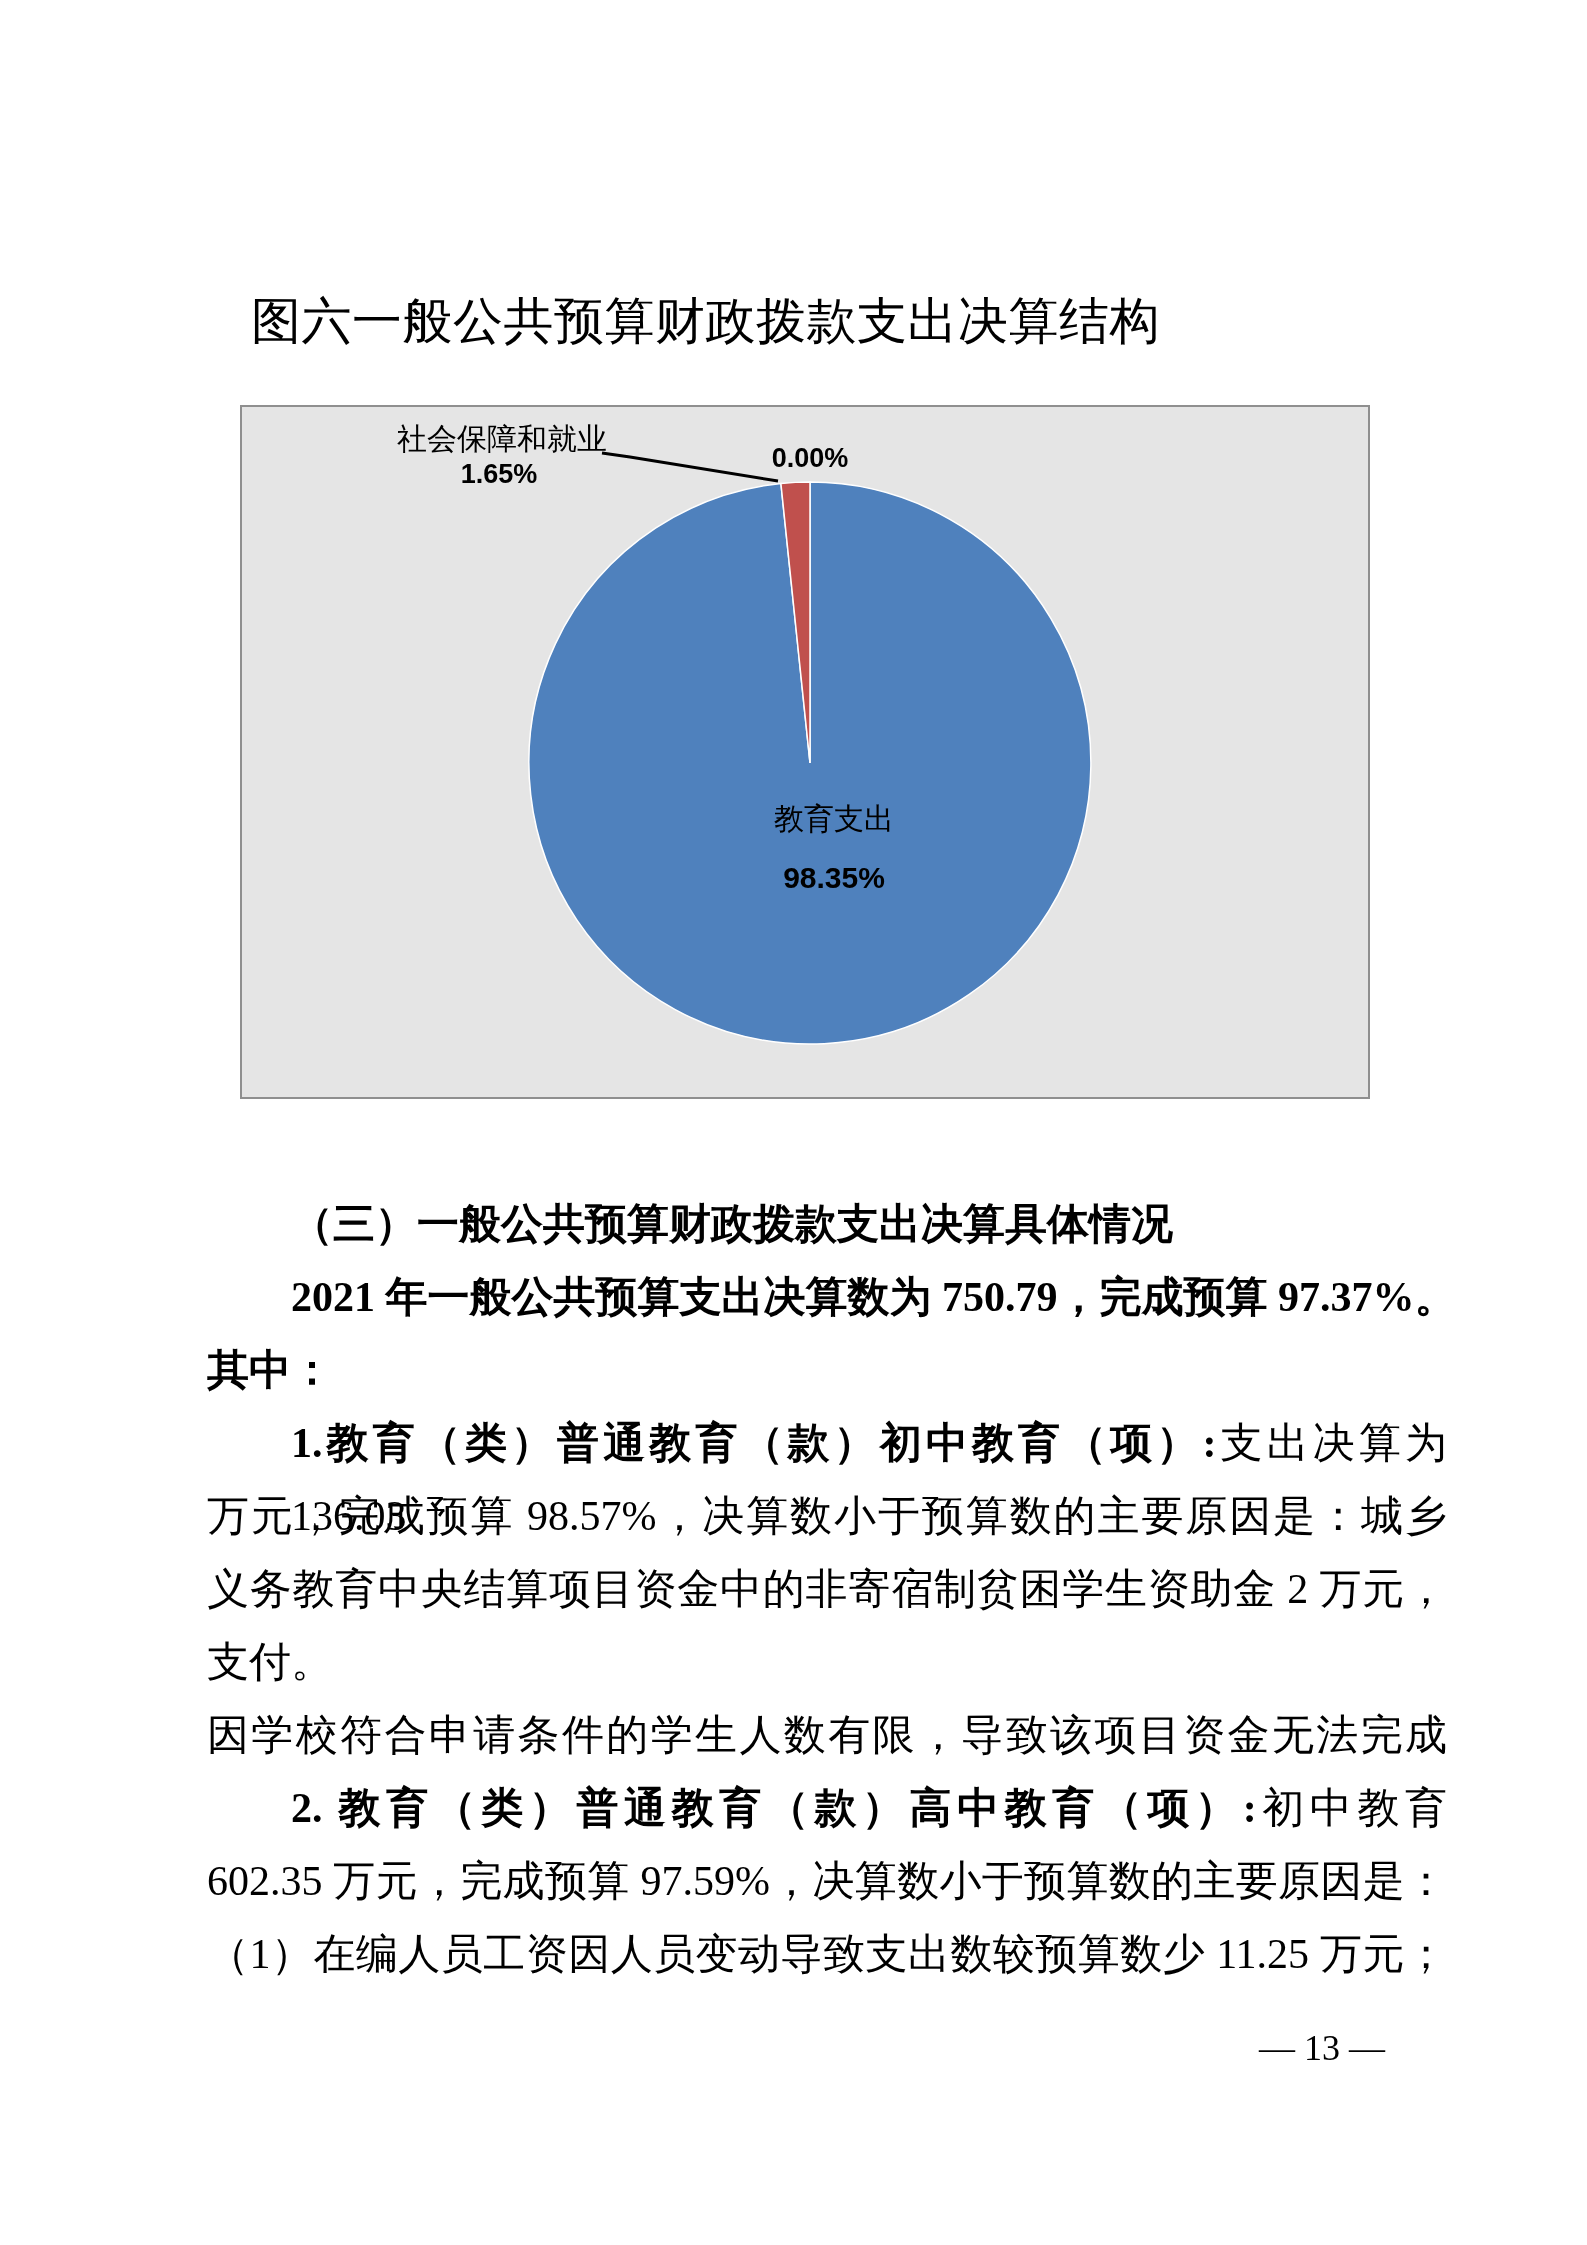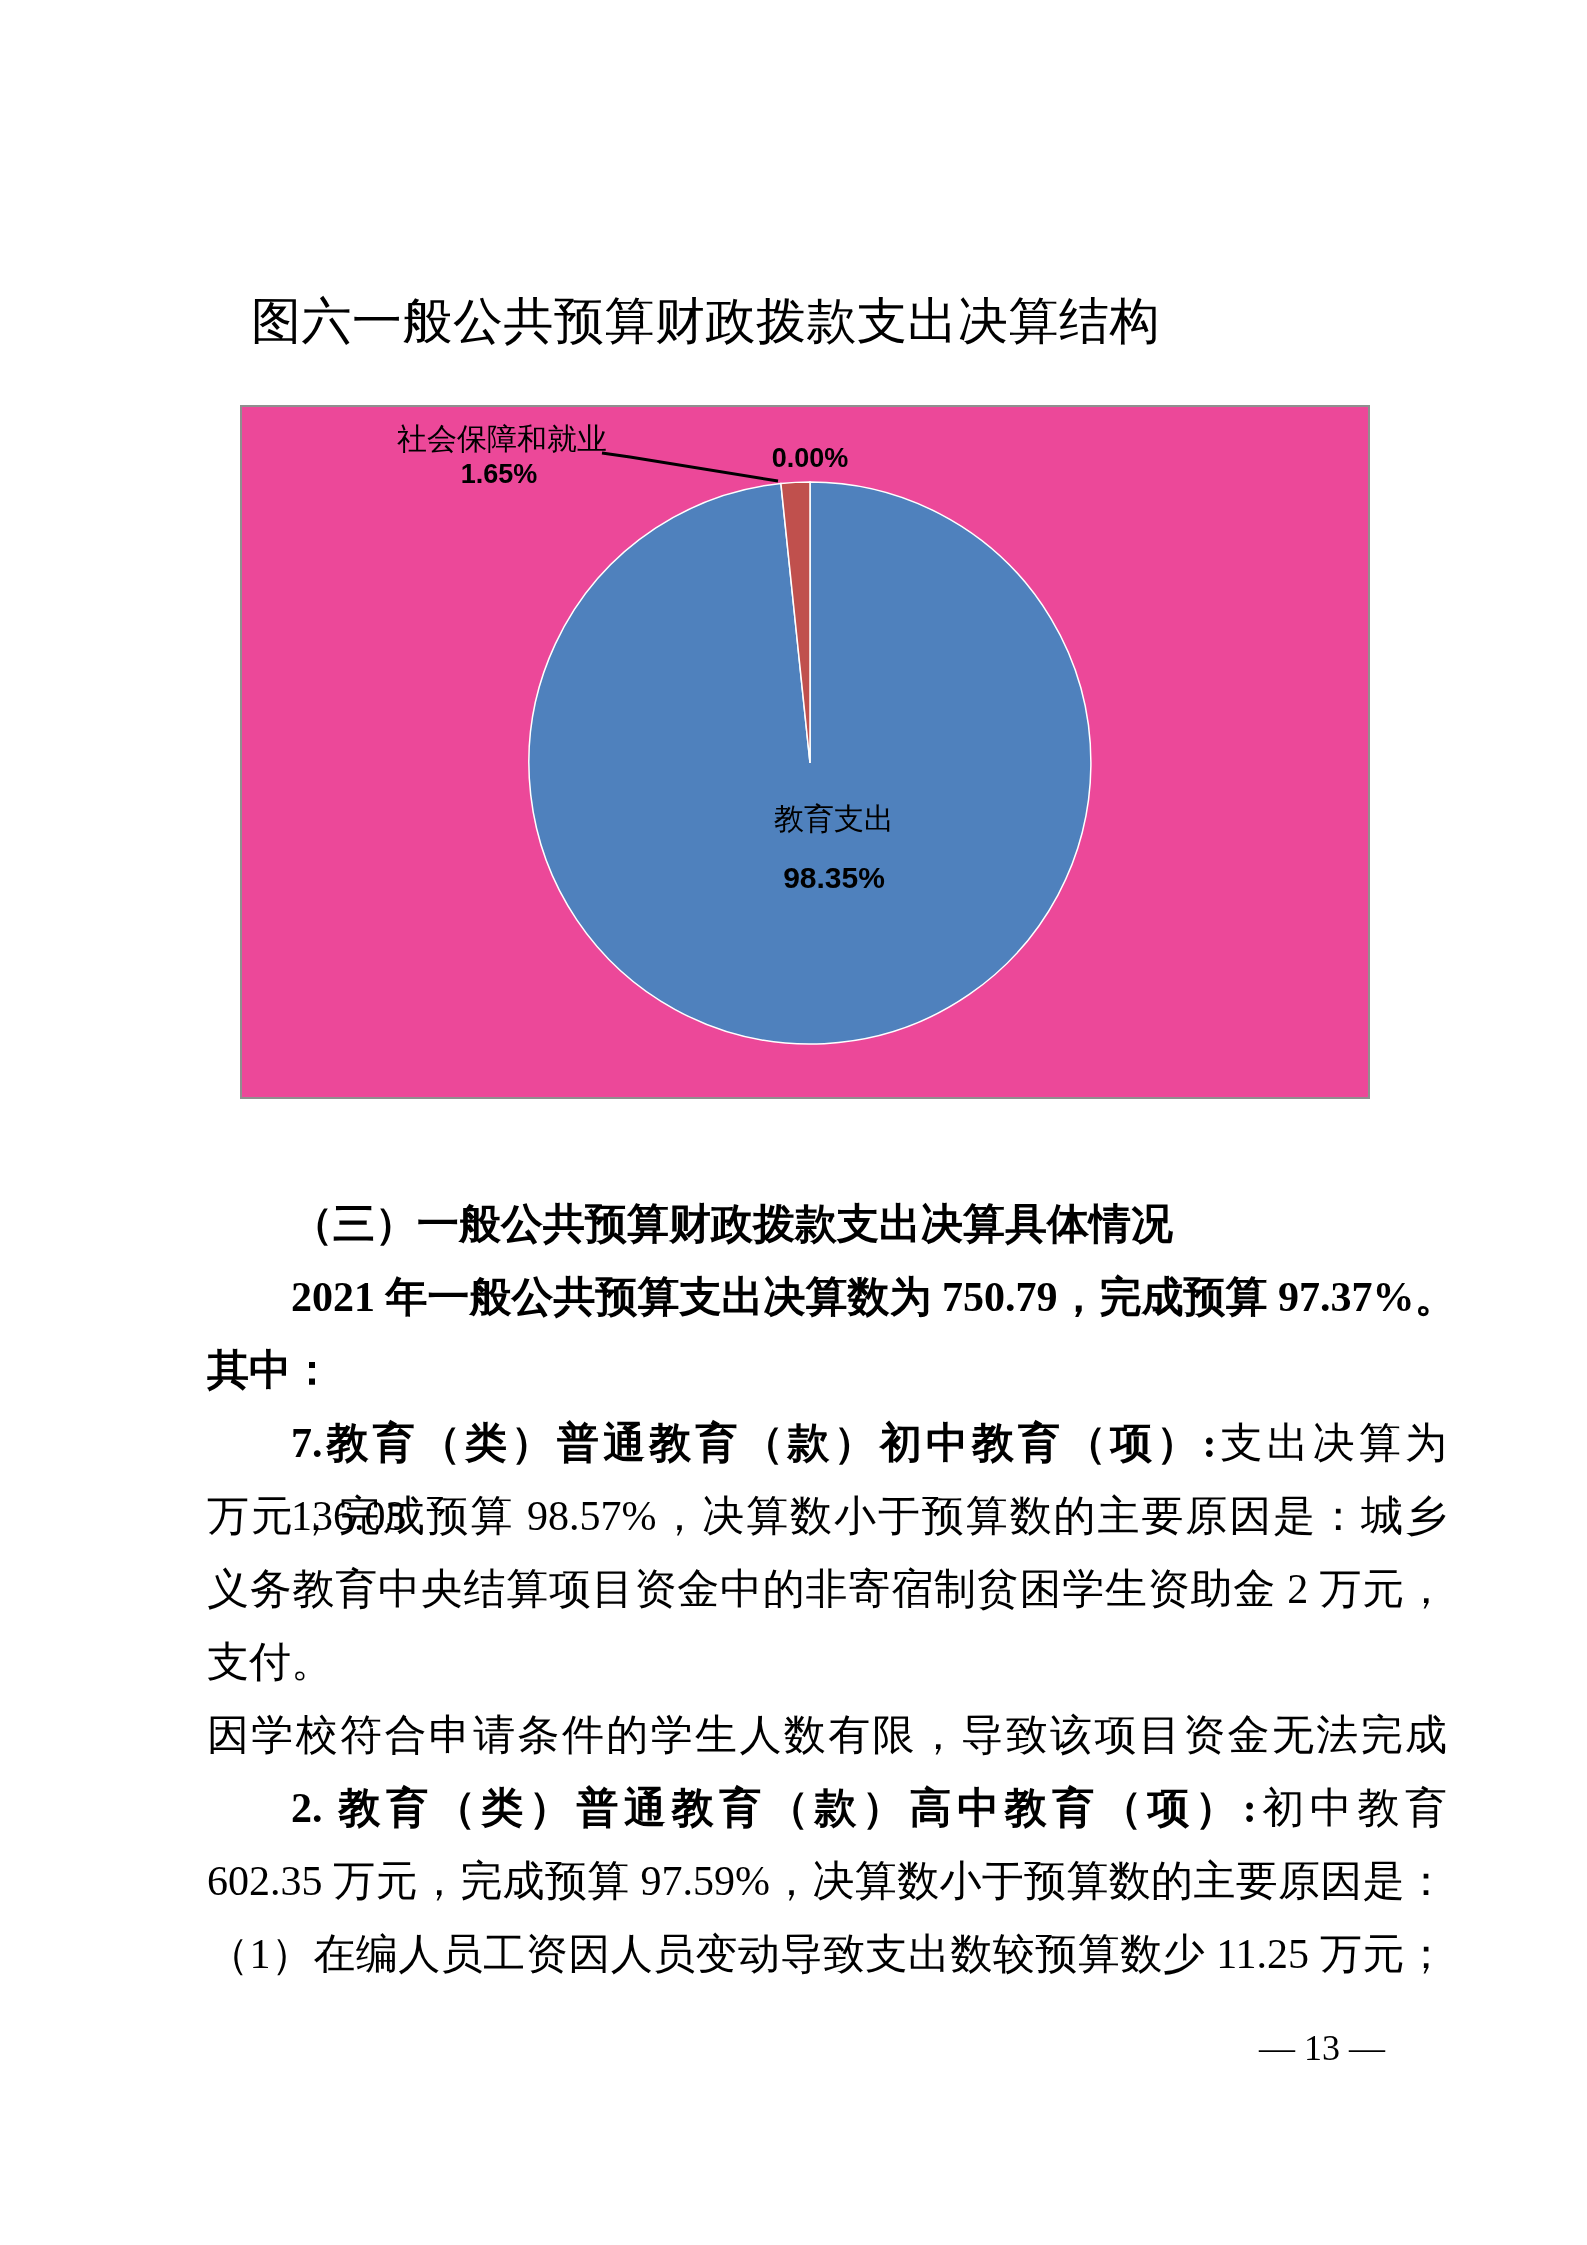--- a/index.html
+++ b/index.html
@@ -11,21 +11,21 @@
 
   
   .fig-title{
     position:absolute;left:251px;top:298px;font-size:50px;line-height:46px;
     letter-spacing:0.5px;white-space:nowrap;
   }
 
   
   .chart-box{
     position:absolute;left:240px;top:405px;width:1130px;height:694px;
-    background:#ec4899;border:2px solid #8f8f8f;box-sizing:border-box;
+    background:#e5e5e5;border:2px solid #8f8f8f;box-sizing:border-box;
   }
   .chart-box svg{position:absolute;left:0;top:0;}
 
   .chart-label{position:absolute;transform:translateX(-50%);white-space:nowrap;}
   .lbl-cat{font-size:30px;font-family:"Liberation Serif","DejaVu Serif",serif;}
   .lbl-pct{font-size:27px;font-family:"Liberation Sans","DejaVu Sans",sans-serif;font-weight:bold;}
   .lbl-zero{font-size:27px;font-weight:bold;font-family:Liberation Sans, sans-serif;}
 
   
   .textblock{position:absolute;left:207px;top:1188px;width:1240px;}
@@ -66,21 +66,21 @@
     <div class="chart-label lbl-zero" style="left:568px;top:36px;">0.00%</div>
 
     <div class="chart-label lbl-cat" style="left:592px;top:392px;">教育支出</div>
     <div class="chart-label lbl-pct" style="left:592px;top:434px;font-size:30px;margin-top:20px;">98.35%</div>
   </div>
 
   <div class="textblock">
     <div class="ln ind"><span class="b">（三）一般公共预算财政拨款支出决算具体情况</span><span></span></div>
     <div class="ln ind"><span class="b">2021 年一般公共预算支出决算数为 750.79，完成预算 97.37%。</span><span></span></div>
     <div class="ln"><span class="b">其中：</span><span></span></div>
-    <div class="ln ind jst"><span class="b">7.教育（类）普通教育（款）初中教育（项）:</span><span>支出决算为 136.03</span></div>
+    <div class="ln ind jst"><span class="b">1.教育（类）普通教育（款）初中教育（项）:</span><span>支出决算为 136.03</span></div>
     <div class="ln jst"><span class="b"></span><span>万元，完成预算 98.57%，决算数小于预算数的主要原因是：城乡</span></div>
     <div class="ln jst"><span class="b"></span><span>义务教育中央结算项目资金中的非寄宿制贫困学生资助金 2 万元，</span></div>
     <div class="ln"><span class="b"></span><span>支付。</span></div>
     <div class="ln jst"><span class="b"></span><span>因学校符合申请条件的学生人数有限，导致该项目资金无法完成</span></div>
     <div class="ln ind jst"><span class="b">2. 教育（类）普通教育（款）高中教育（项）:</span><span>初中教育</span></div>
     <div class="ln jst"><span class="b"></span><span>602.35 万元，完成预算 97.59%，决算数小于预算数的主要原因是：</span></div>
     <div class="ln jst"><span class="b"></span><span>（1）在编人员工资因人员变动导致支出数较预算数少 11.25 万元；</span></div>
   </div>
 
   <div class="footer">— 13 —</div>

